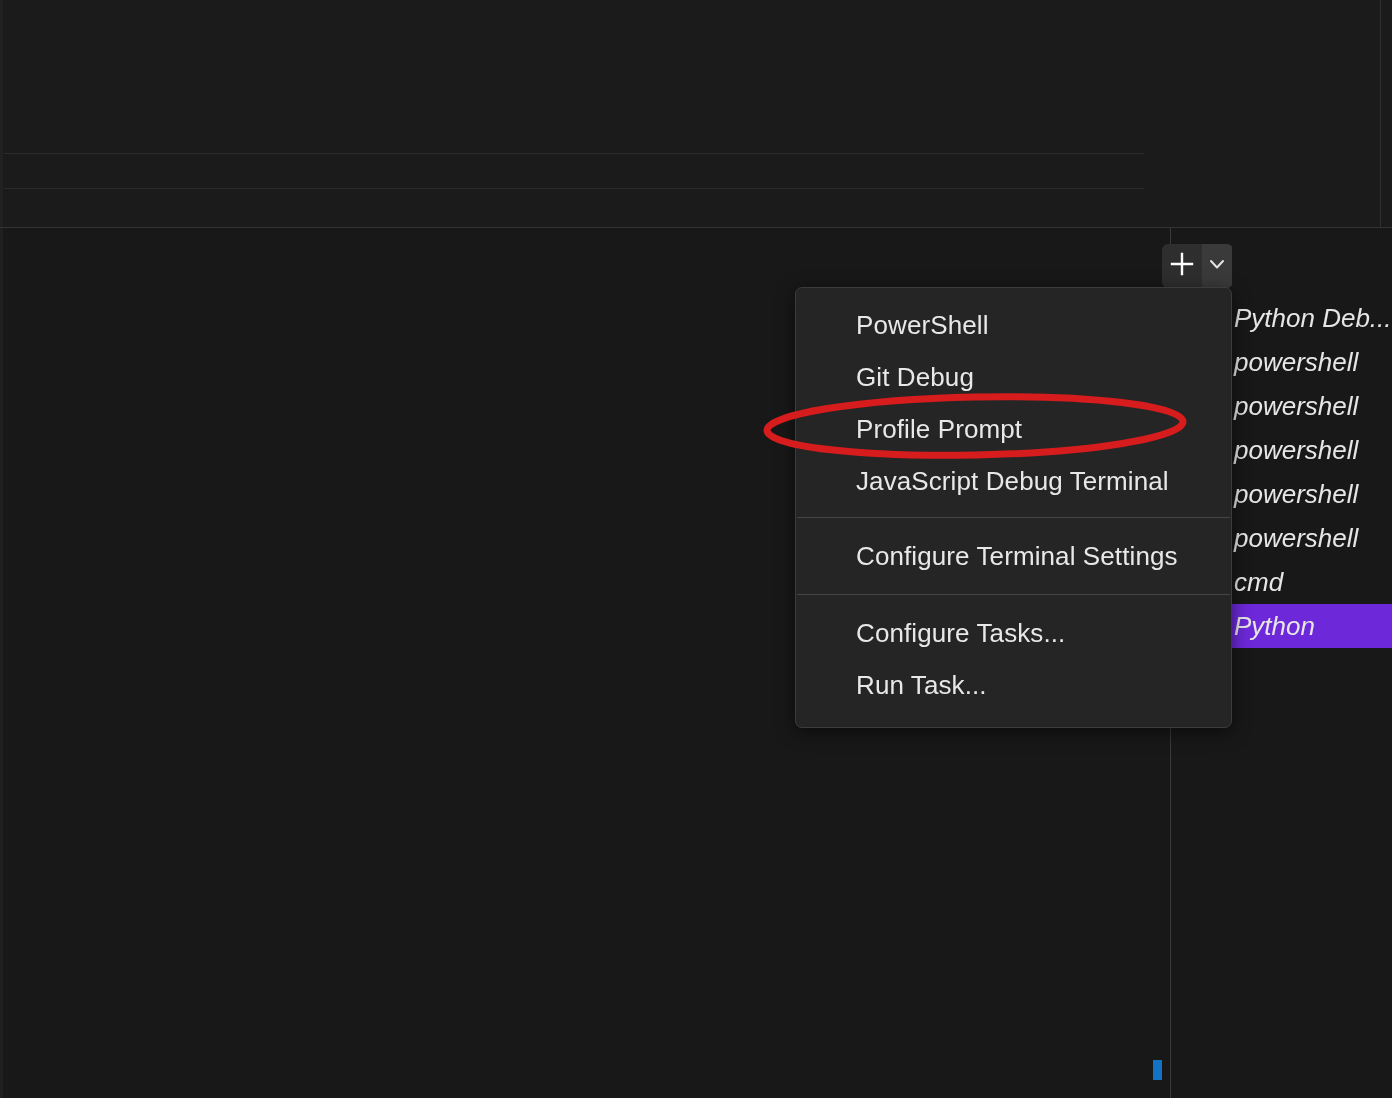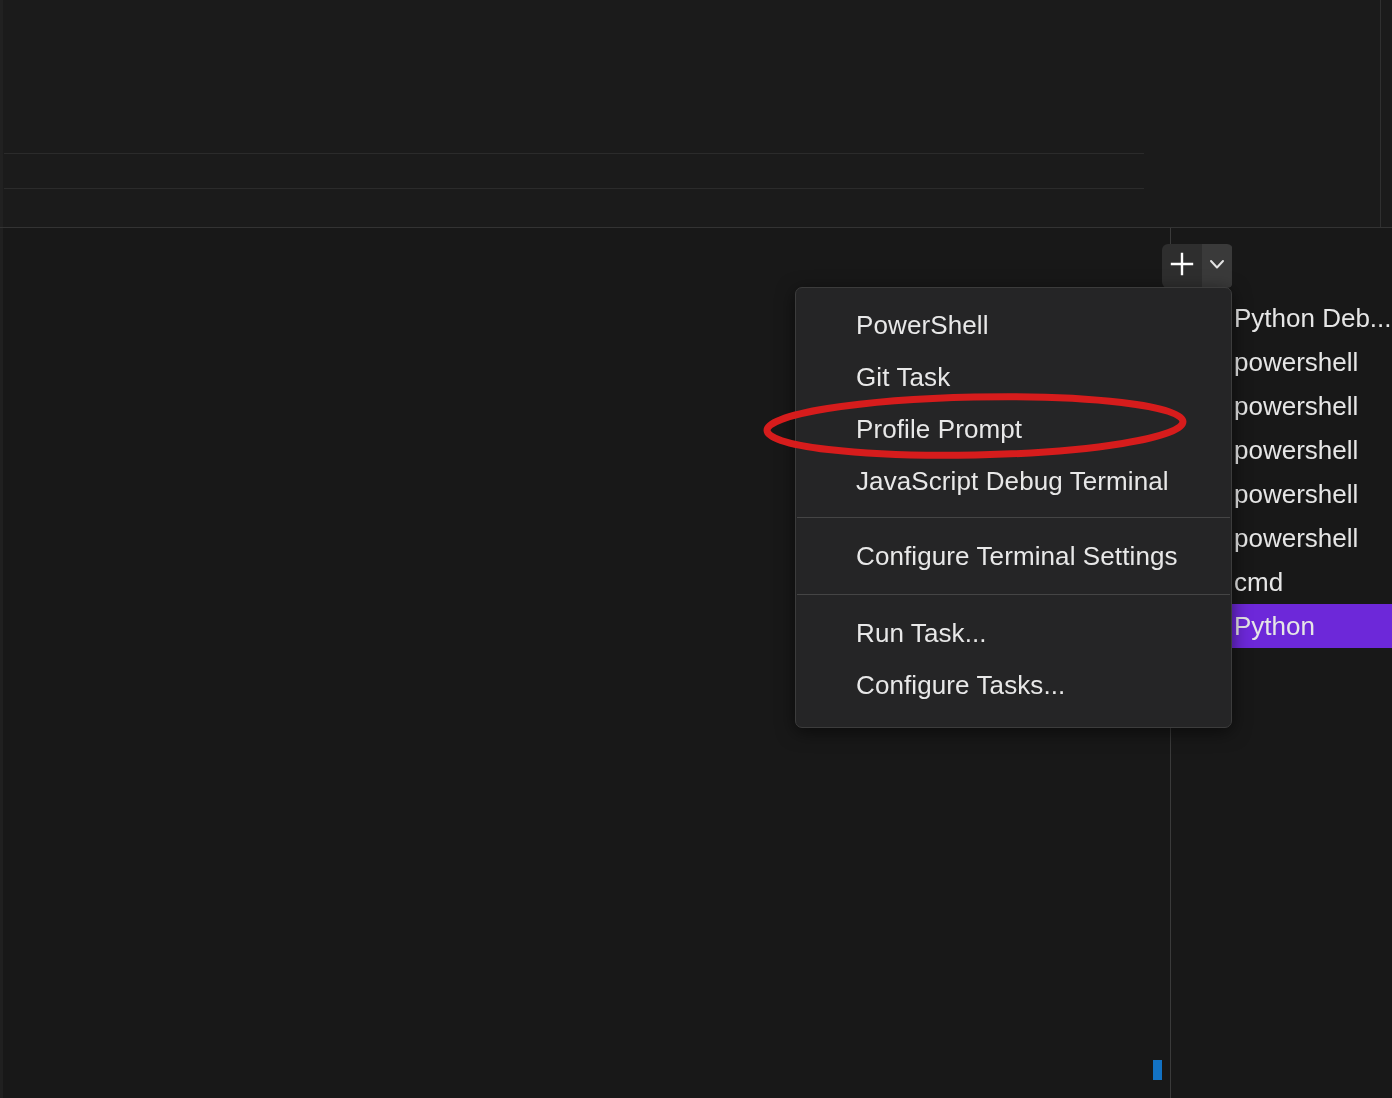--- a/index.html
+++ b/index.html
@@ -178,20 +178,21 @@
     pointer-events: none;
   }
 
   
   .tab-list {
     position: absolute;
     left: 1232px; top: 228px;
     width: 160px; height: 870px;
     background: #181818;
     z-index: 30;
+    font-style: italic;
   }
   .tab-row {
     height: 44px;
     display: flex;
     align-items: center;
     padding-left: 2px;
     color: #e6e6e6;
     font-size: 26px;
     white-space: nowrap;
     overflow: hidden;
@@ -299,21 +300,21 @@
 
   </div>
 
   <div class="context-menu">
 
     <div class="menu-section sec1">
       <div class="menu-item">
         <span>PowerShell</span>
       </div>
       <div class="menu-item">
-        <span>Git Task</span>
+        <span>Git Debug</span>
       </div>
       <div class="menu-item">
         <span>Profile Prompt</span>
       </div>
       <div class="menu-item">
         <span>JavaScript Debug Terminal</span>
       </div>
     </div>
 
     <div class="menu-sep"></div>
@@ -321,24 +322,24 @@
     <div class="menu-section sec2">
       <div class="menu-item">
         <span>Configure Terminal Settings</span>
       </div>
     </div>
 
     <div class="menu-sep"></div>
 
     <div class="menu-section sec3">
       <div class="menu-item">
+        <span>Configure Tasks...</span>
+      </div>
+      <div class="menu-item">
         <span>Run Task...</span>
-      </div>
-      <div class="menu-item">
-        <span>Configure Tasks...</span>
       </div>
     </div>
 
   </div>
 
   <div class="annotation">
     <svg width="432" height="72" viewBox="0 0 432 72">
       <ellipse cx="213" cy="35" rx="208" ry="29" fill="none" stroke="#d61c1c" stroke-width="7" transform="rotate(-1.2 213 35)"></ellipse>
     </svg>
   </div>

